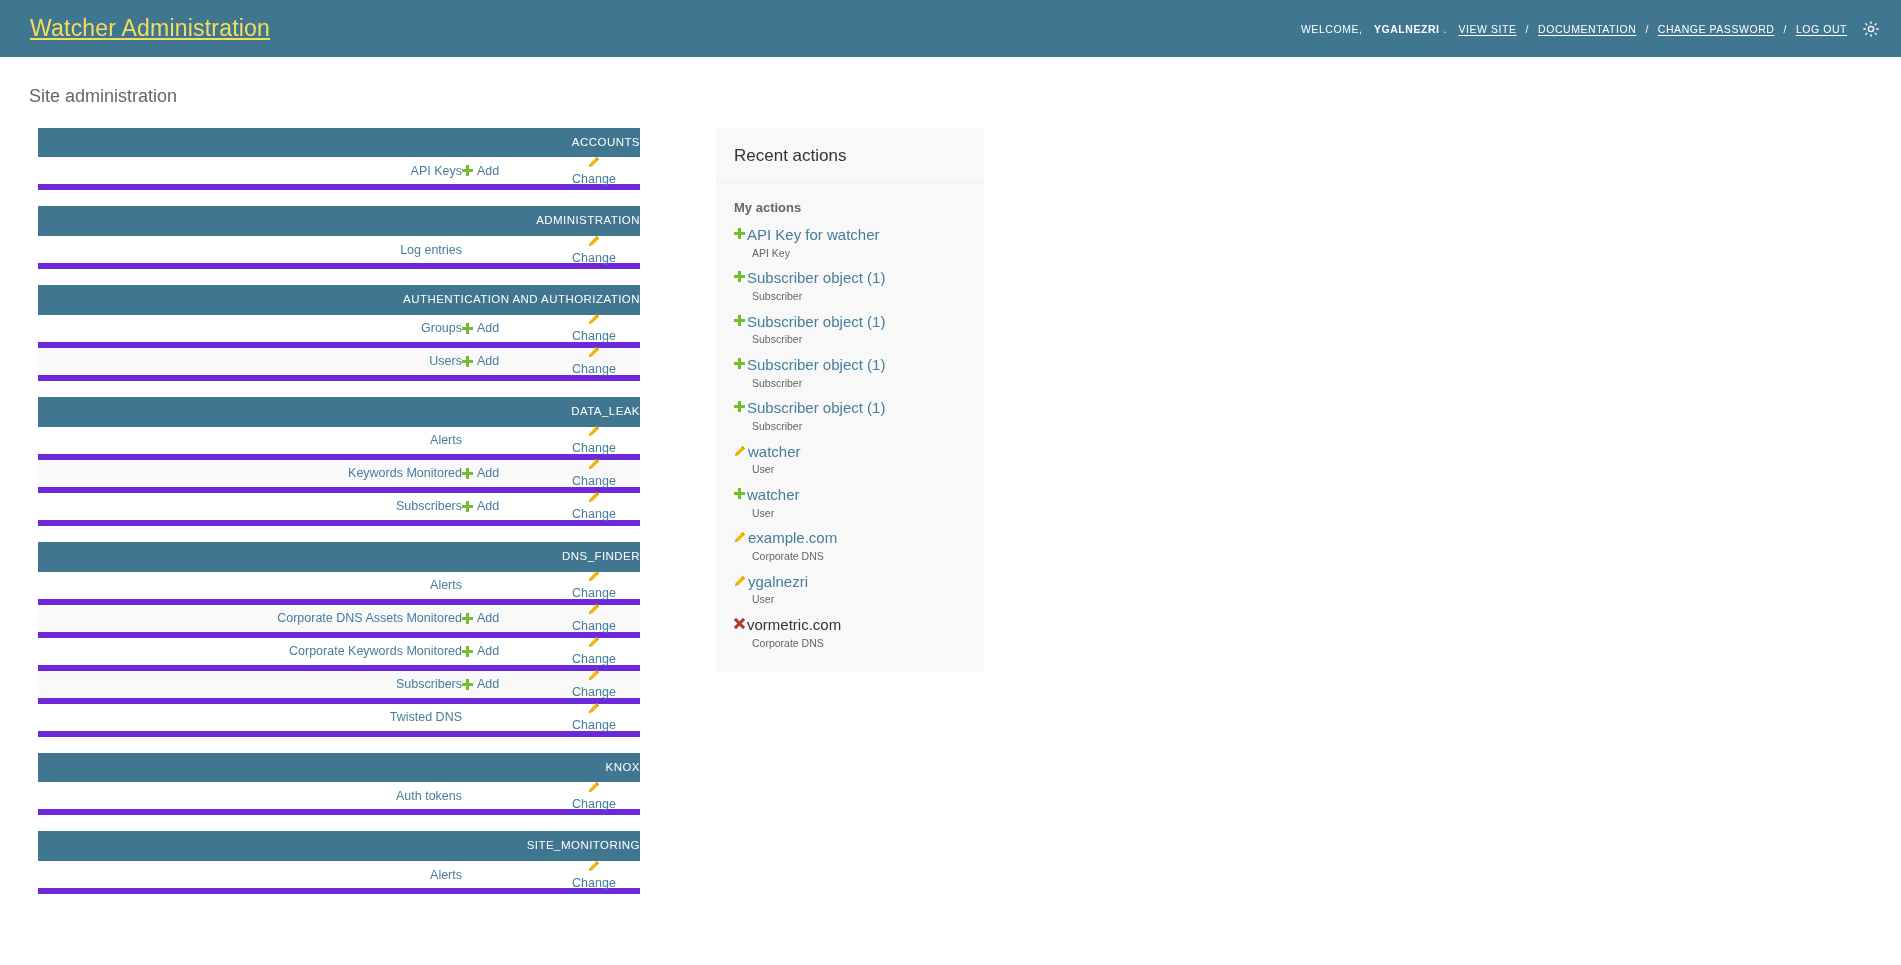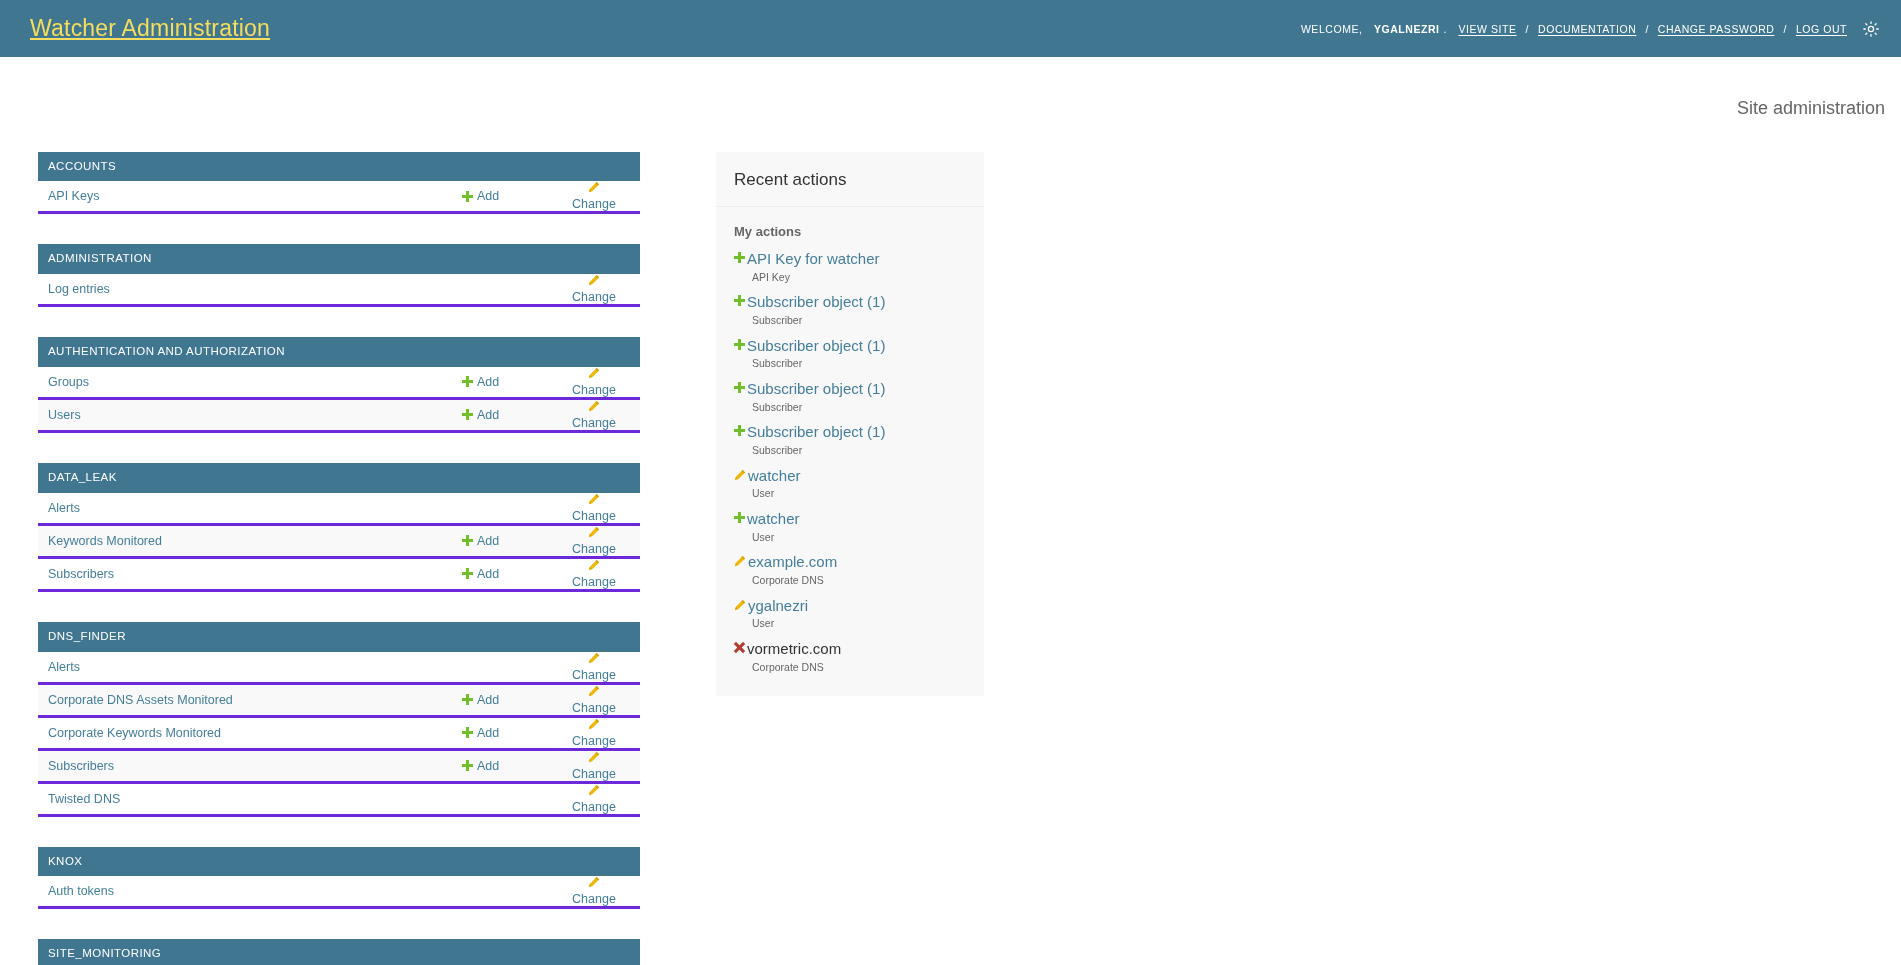--- a/index.html
+++ b/index.html
@@ -62,52 +62,51 @@
   
   #container {
     padding: 0;
     position: relative;
   }
   #content-title {
     font-size: 18px;
     font-weight: 300;
     color: #666666;
     padding: 25px 0 0 25px;
-    margin: 16px;
+    margin: 4px;
     line-height: 1.2;
-    text-align: right;
   }
   #content-wrap {
     display: flex;
     align-items: flex-start;
     padding: 16px 0 0 0;
   }
 
   
   #content-main {
     width: 640px;
     margin-left: 38px;
     flex: 0 0 auto;
   }
-  .app-module { margin-bottom: 30px; width: 602px; }
+  .app-module { margin-bottom: 16px; width: 602px; text-align: right; }
   .app-caption {
     background: #417690;
     color: #ffffff;
     font-size: 11.5px;
     font-weight: normal;
     letter-spacing: 0.45px;
     text-transform: uppercase;
     padding: 8px 0 8px 10px;
     margin: 0;
     line-height: 1.2;
   }
   .model-row {
     display: flex;
     align-items: center;
-    border-bottom: 3px solid #6d28d9;
+    border-bottom: 6px solid #6d28d9;
     background: #ffffff;
     height: 33px;
     padding: 0 0 0 10px;
   }
   .model-row.alt { background: #f9f9f9; }
   .model-name {
     flex: 1 1 auto;
     font-size: 12.5px;
     min-width: 0;
   }

